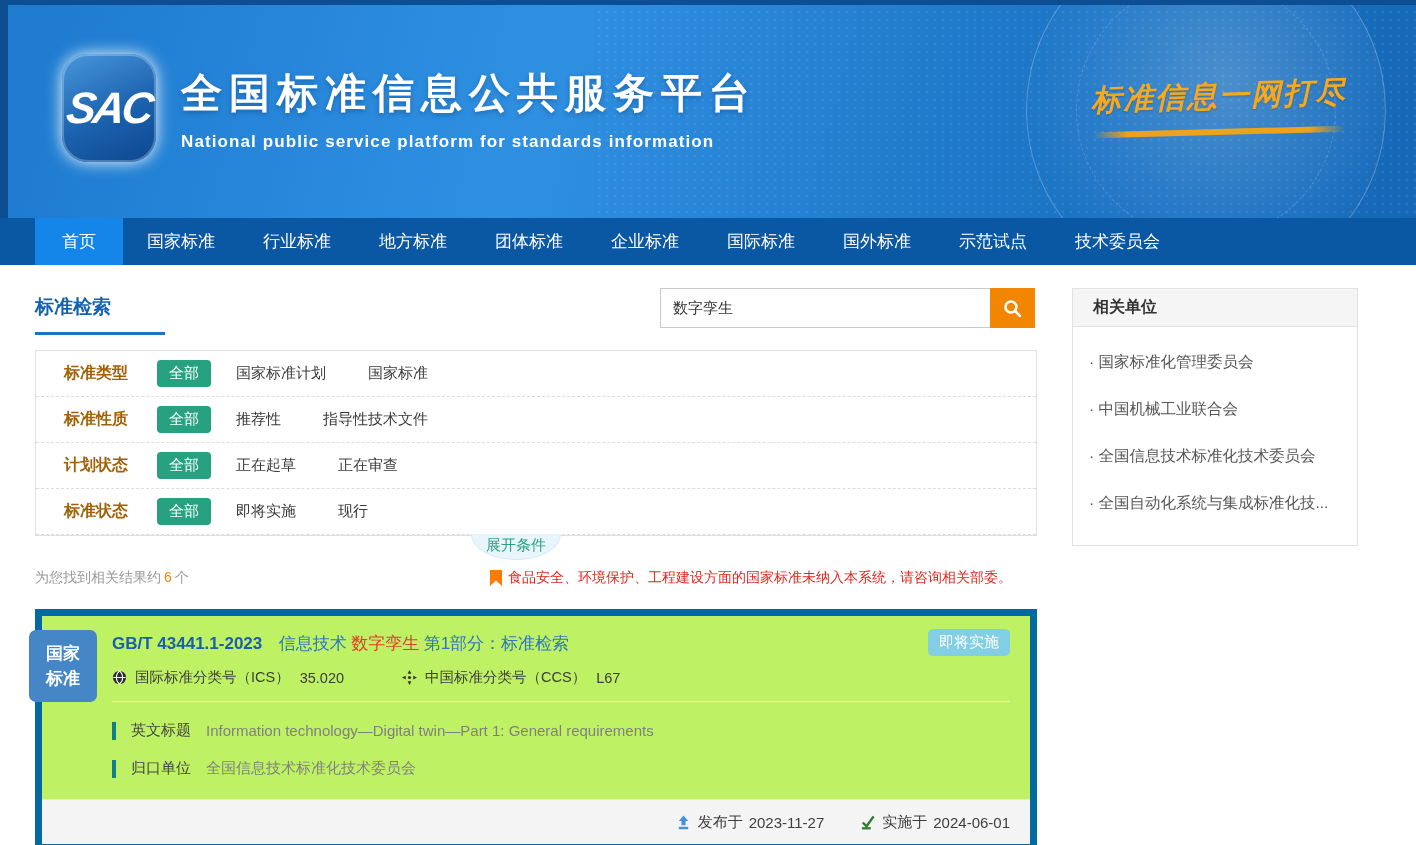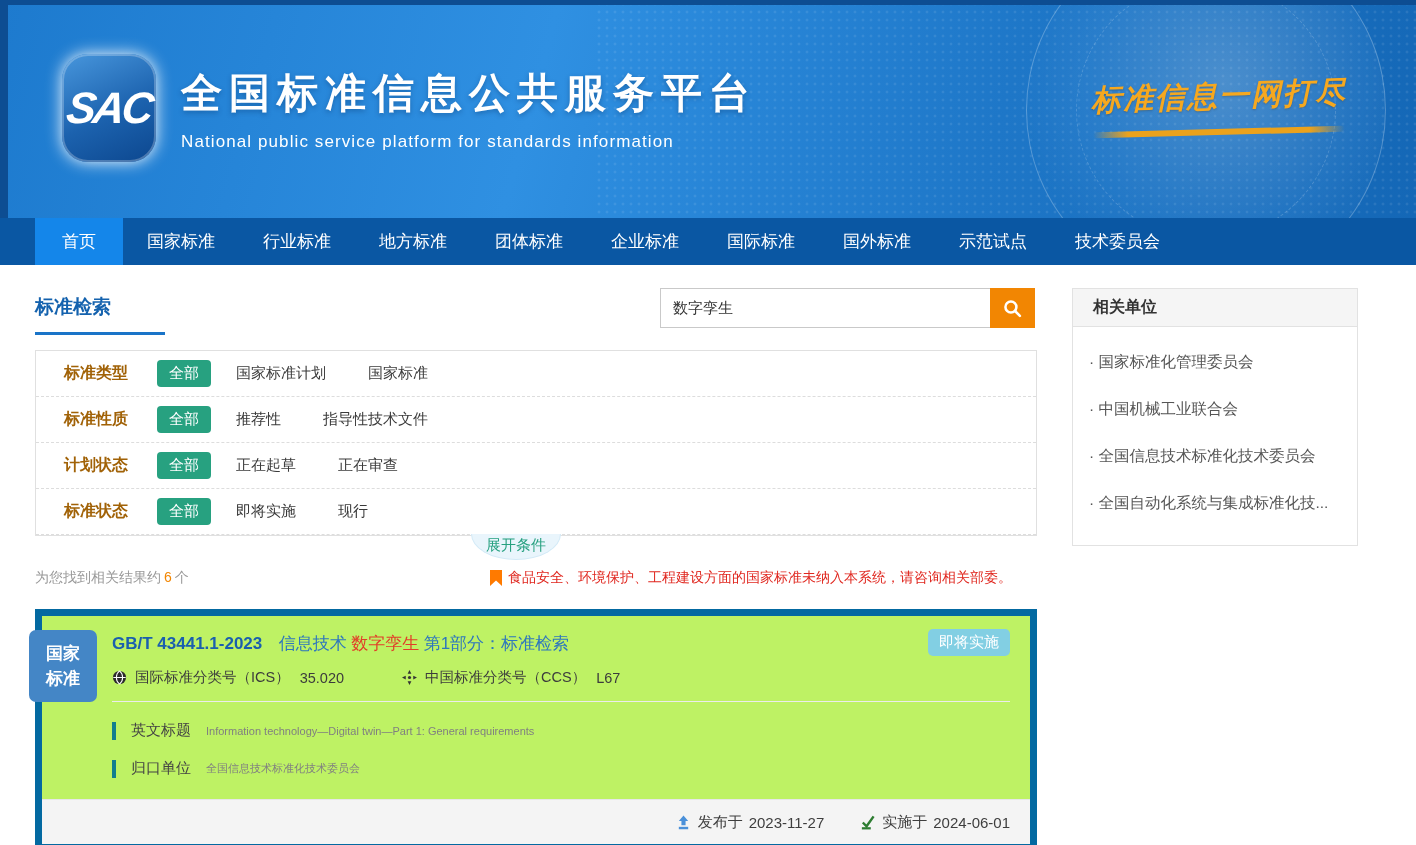--- a/index.html
+++ b/index.html
@@ -39,21 +39,21 @@
   }
   .logo span {
     color:#fff; font-size:44px; font-weight:bold; font-style:italic;
     letter-spacing:-3px; transform:skewX(-8deg);
   }
   .title-block { position:absolute; left:181px; top:66px; color:#fff; }
   .title-block h1 {
     margin:0; font-size:41px; font-weight:bold; letter-spacing:7px;
     text-shadow:0 2px 5px rgba(0,40,90,.35); white-space:nowrap;
   }
-  .subtitle { margin-top:11px; font-size:17px; font-weight:normal; letter-spacing:1.1px; white-space:nowrap; }
+  .subtitle { margin-top:11px; font-size:17px; font-weight:bold; letter-spacing:1.1px; white-space:nowrap; }
   .slogan-wrap { position:absolute; right:52px; top:76px; width:290px; text-align:center; }
   .slogan-text {
     color:#f6a81f; font-size:30px; font-weight:bold; font-style:italic; white-space:nowrap;
     letter-spacing:2px; transform:rotate(-2deg); text-shadow:0 1px 2px rgba(60,30,0,.25);
   }
   .slogan-underline {
     margin:12px auto 0; width:252px; height:6px; border-radius:3px; transform:rotate(-1.5deg);
     background:linear-gradient(90deg, rgba(235,162,28,0) 0%, #eba21c 14%, #eba21c 86%, rgba(235,162,28,0) 100%);
   }
 
@@ -123,21 +123,21 @@
   .meta-row {
     display:flex; align-items:center; margin-top:13px; padding-bottom:14px;
     border-bottom:1px solid #ececec; font-size:14.5px; color:#3c3c3c;
   }
   .meta-item { display:flex; align-items:center; margin-right:58px; }
   .meta-item svg { width:15px; height:15px; margin-right:8px; flex:none; }
   .meta-value { margin-left:10px; }
   .detail-row { display:flex; align-items:center; margin-top:19px; }
   .teal-bar { width:4px; height:18px; background:#117e8e; margin-right:15px; flex:none; }
   .dlabel { font-size:15px; color:#444; margin-right:15px; white-space:nowrap; }
-  .dvalue { font-size:11px; color:#808080; }
+  .dvalue { font-size:15px; color:#808080; }
   .card-footer {
     margin-top:21px; height:45px; background:#f4f4f4; border-top:1px solid #e7e7e7;
     display:flex; align-items:center; justify-content:flex-end; padding-right:20px;
   }
   .date-item { display:flex; align-items:center; margin-left:36px; font-size:15px; color:#3e3e3e; }
   .date-item svg { width:15px; height:15px; margin-right:7px; flex:none; }
   .date-value { margin-left:6px; }
 
   
   .sidebar { margin-left:35px; width:286px; border:1px solid #e2e2e2; background:#fff; }

